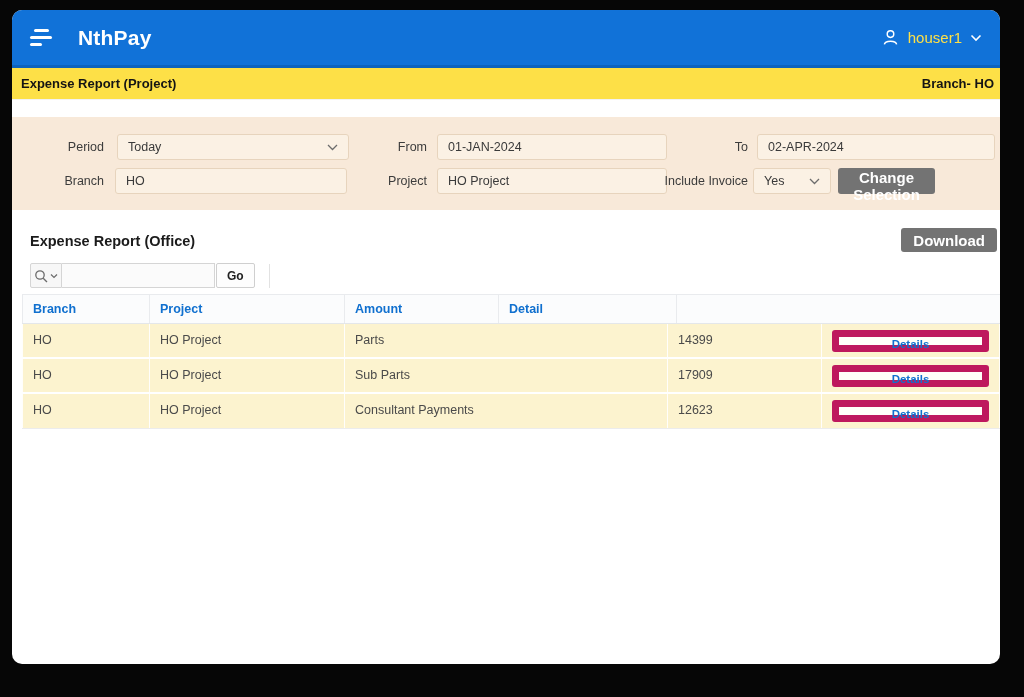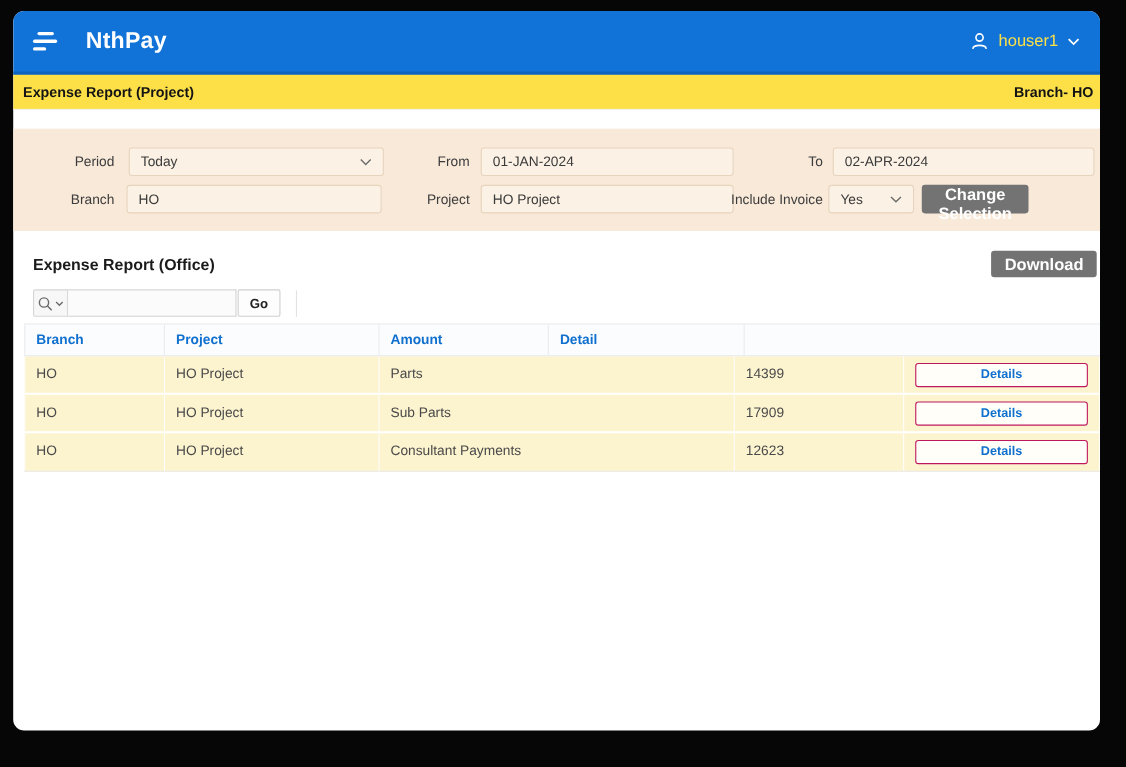--- a/index.html
+++ b/index.html
@@ -80,21 +80,21 @@
   .trow { display:flex; height:35px; background:#fcf3cf; border-bottom:2px solid #ffffff; }
   .trow:last-child { border-bottom:1px solid #ececec; }
   .td {
     padding:0 10px; line-height:33px; font-size:12.5px; color:#4a4a4a;
     border-right:1px solid rgba(255,255,255,.9);
   }
   .td:first-child { border-left:1px solid rgba(255,255,255,.9); }
   .c1 { width:128px; } .c2 { width:195px; } .c3 { width:323px; } .c4 { width:154px; } .c5 { width:178px; }
   .td.detail { display:flex; align-items:center; }
   .details-btn {
-    flex:1; height:22px; background:#fffef8; border:1px solid #be185d; border-radius:3px;
+    flex:1; height:22px; background:#fffef8; border:7px solid #be185d; border-radius:3px;
     color:#1070cf; font-weight:bold; font-size:11.5px; cursor:pointer;
     font-family:"Liberation Sans", sans-serif;
   }
   svg { display:block; }
 </style>
 </head>
 <body>
 
 <div class="window">
 

